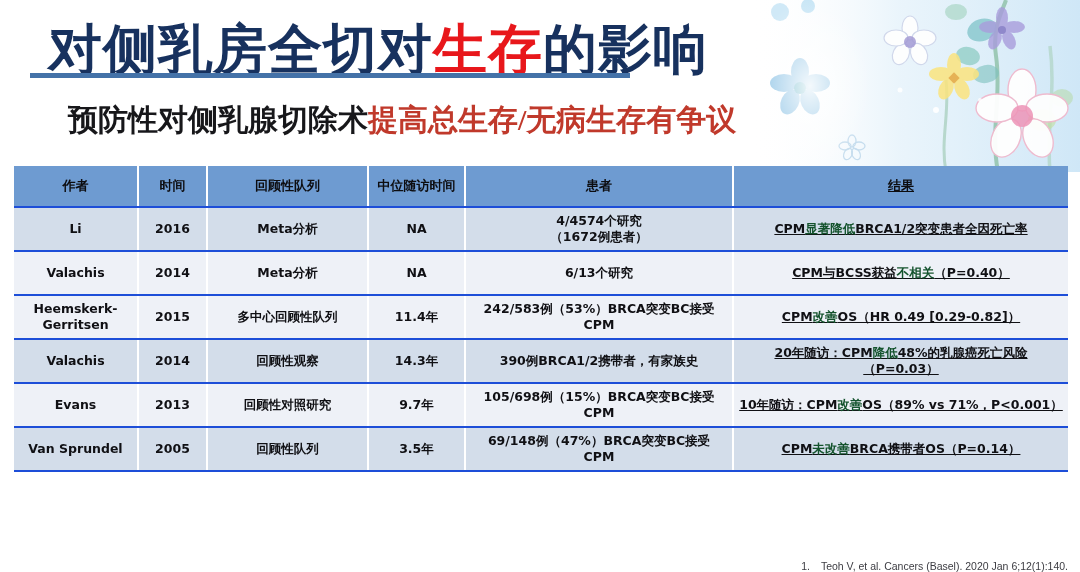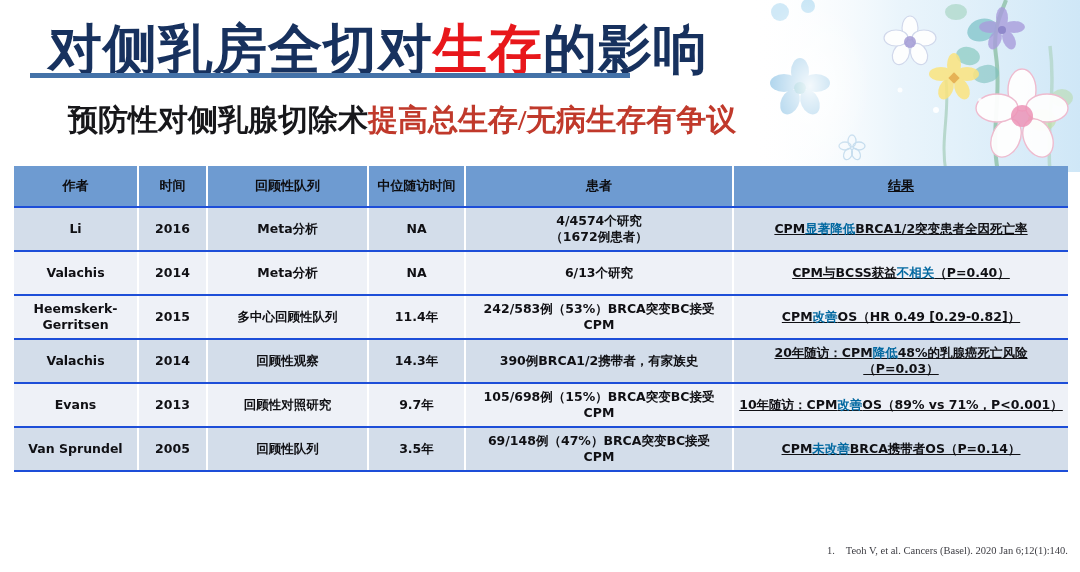--- a/index.html
+++ b/index.html
@@ -52,33 +52,33 @@
     font-family:"DejaVu Sans","Liberation Sans",sans-serif;
     margin-top:41px;
   }
   #study-table th{
     background:#6e9bd1;height:34px;font-size:13px;color:#0d0d10;
   }
   #study-table tr.odd td{background:#d3ddea;}
   #study-table tr.even td{background:#eef1f7;}
   #study-table td{height:36px;}
   #study-table td:last-child,#study-table th:last-child{border-right:none;text-decoration:underline;}
-  .red{color:#0369a1;}
+  .red{color:#14532d;}
   .c-author{width:124px;}
   .c-year{width:69px;}
   .c-type{width:161px;}
   .c-follow{width:97px;}
   .c-patients{width:268px;}
   .c-result{width:335px;}
 
   
   #footnote{
-    position:absolute;right:12px;bottom:16px;
+    position:absolute;right:12px;bottom:0;
     font-size:10.5px;color:#3c3c42;white-space:nowrap;
-    font-family:Liberation Serif, serif;
+    font-family:Liberation Sans, sans-serif;
   }
   #footnote .num{margin-right:11px;}
 </style>
 </head>
 <body>
 
 <div id="floral-bg">
   <svg width="330" height="172" viewBox="0 0 330 172" xmlns="http://www.w3.org/2000/svg">
     <defs>
       <linearGradient id="skyfade" x1="0" y1="0" x2="1" y2="0">

